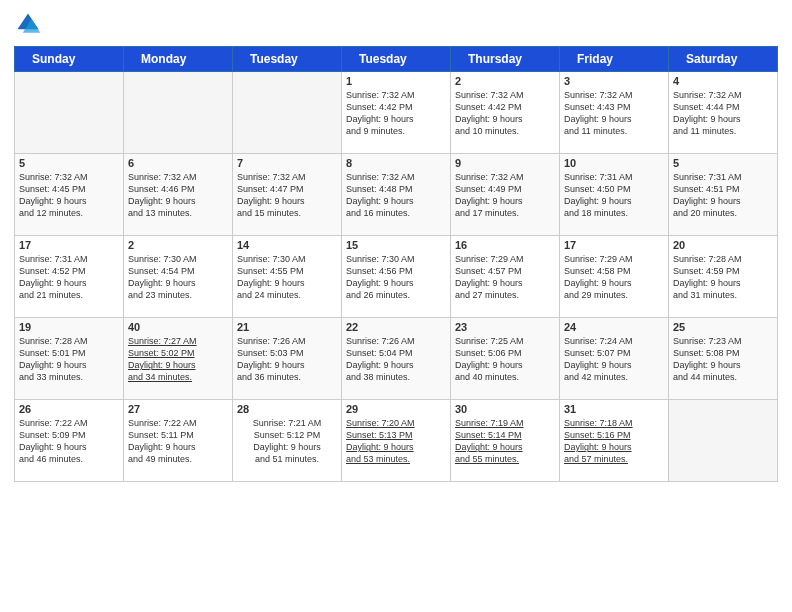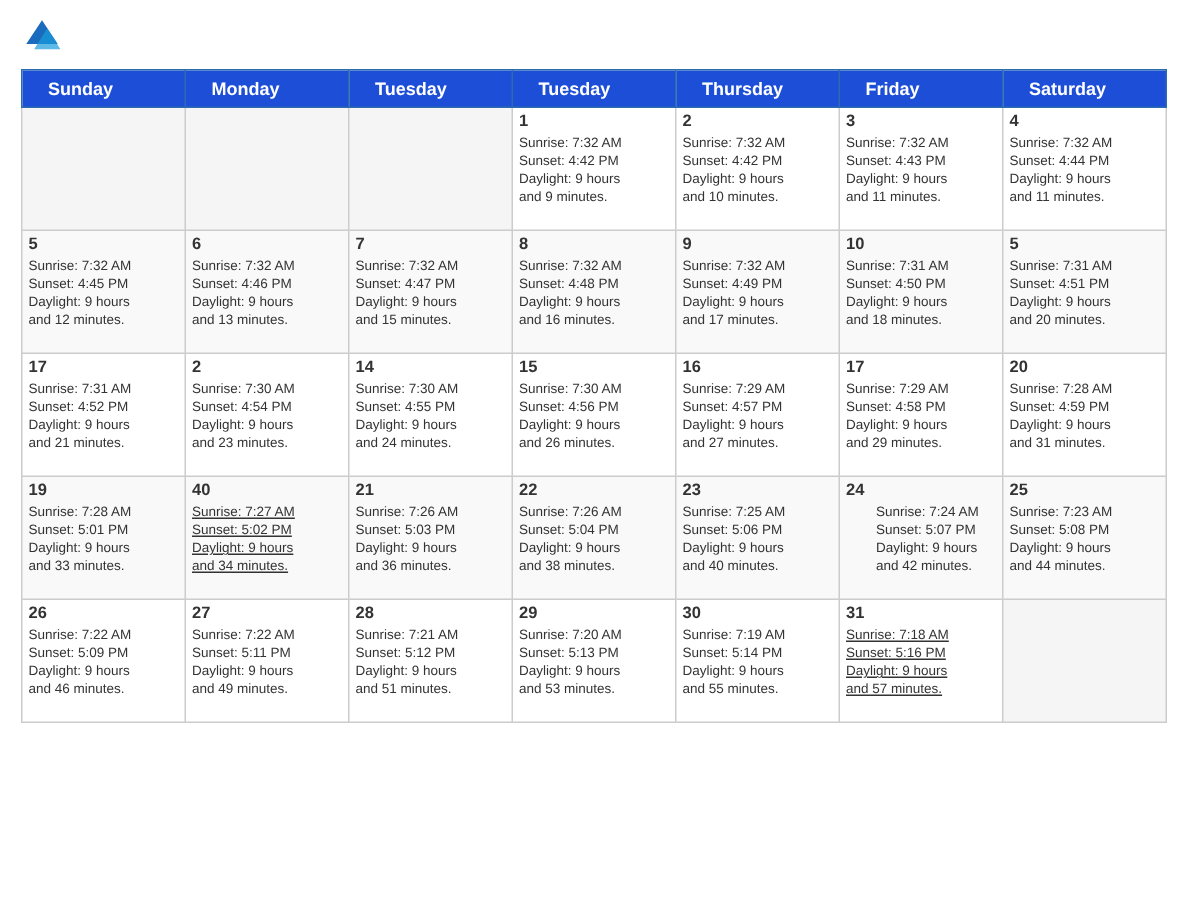--- a/index.html
+++ b/index.html
@@ -304,21 +304,21 @@
           </td>
           <td>
             <span class="day-num">23</span>
             <div class="day-info" style="white-space: pre-line;">Sunrise: 7:25 AM
 Sunset: 5:06 PM
 Daylight: 9 hours
 and 40 minutes.</div>
           </td>
           <td>
             <span class="day-num">24</span>
-            <div class="day-info" style="white-space: pre-line; margin-left: 20px;">Sunrise: 7:24 AM
+            <div class="day-info" style="white-space: pre-line;">Sunrise: 7:24 AM
 Sunset: 5:07 PM
 Daylight: 9 hours
 and 42 minutes.</div>
           </td>
           <td>
             <span class="day-num">25</span>
             <div class="day-info" style="white-space: pre-line;">Sunrise: 7:23 AM
 Sunset: 5:08 PM
 Daylight: 9 hours
 and 44 minutes.</div>
@@ -334,35 +334,35 @@
           </td>
           <td>
             <span class="day-num">27</span>
             <div class="day-info" style="white-space: pre-line;">Sunrise: 7:22 AM
 Sunset: 5:11 PM
 Daylight: 9 hours
 and 49 minutes.</div>
           </td>
           <td>
             <span class="day-num">28</span>
-            <div class="day-info" style="white-space: pre-line;">Sunrise: 7:21 AM
+            <div class="day-info" style="white-space: pre-line; text-align: center;">Sunrise: 7:21 AM
 Sunset: 5:12 PM
 Daylight: 9 hours
 and 51 minutes.</div>
           </td>
           <td>
             <span class="day-num">29</span>
-            <div class="day-info" style="white-space: pre-line;">Sunrise: 7:20 AM
+            <div class="day-info" style="white-space: pre-line; text-decoration: underline;">Sunrise: 7:20 AM
 Sunset: 5:13 PM
 Daylight: 9 hours
 and 53 minutes.</div>
           </td>
           <td>
             <span class="day-num">30</span>
-            <div class="day-info" style="white-space: pre-line;">Sunrise: 7:19 AM
+            <div class="day-info" style="white-space: pre-line; text-decoration: underline;">Sunrise: 7:19 AM
 Sunset: 5:14 PM
 Daylight: 9 hours
 and 55 minutes.</div>
           </td>
           <td>
             <span class="day-num">31</span>
             <div class="day-info" style="white-space: pre-line; text-decoration: underline;">Sunrise: 7:18 AM
 Sunset: 5:16 PM
 Daylight: 9 hours
 and 57 minutes.</div>

